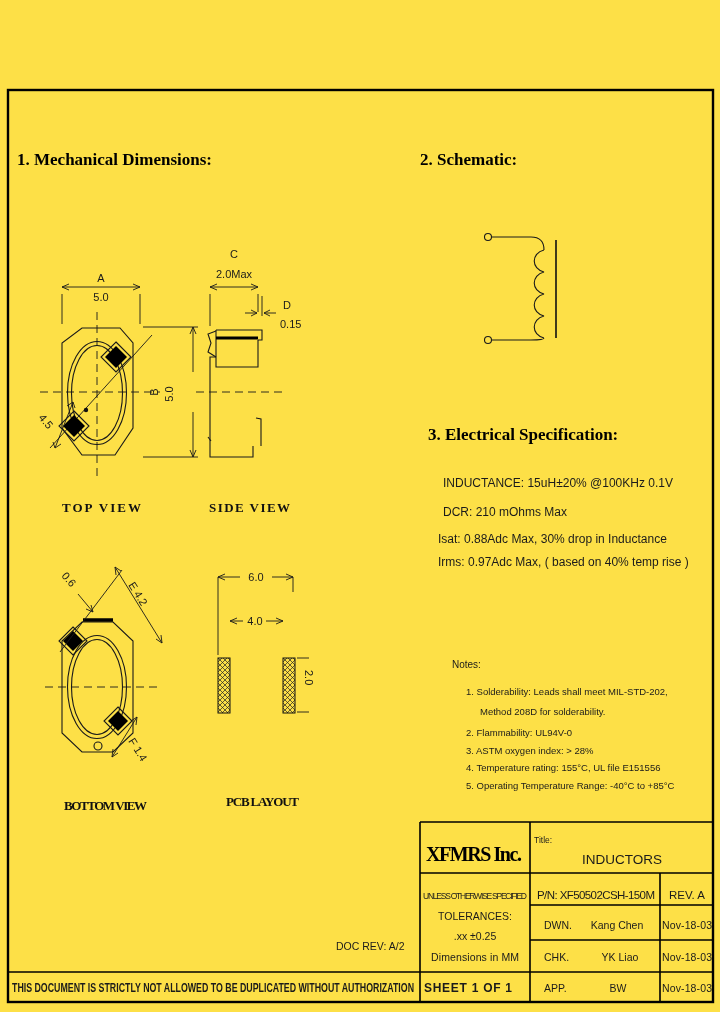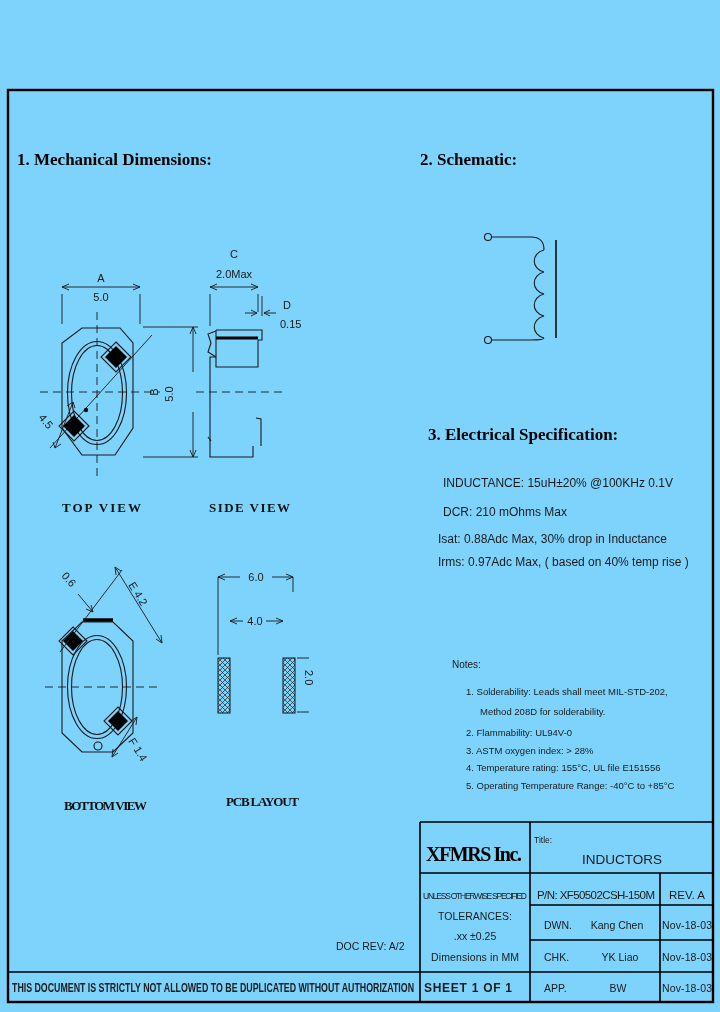--- a/index.html
+++ b/index.html
@@ -1,16 +1,16 @@
 <!DOCTYPE html>
 <html><head>
 <meta charset="utf-8">
 <style>
   html,body{margin:0;padding:0;background:#ffffff;}
-  #sheet{position:relative;width:720px;height:1012px;background:#7dd3fc;overflow:hidden;}
+  #sheet{position:relative;width:720px;height:1012px;background:#fde047;overflow:hidden;}
   svg{position:absolute;left:0;top:0;}
   svg text{fill:#1b1b1b;font-family:"Liberation Sans",sans-serif;}
   .hdr{font-family:"Liberation Serif",serif;font-weight:bold;font-size:17px;fill:#000;}
   .cap{font-family:"Liberation Serif",serif;font-weight:bold;font-size:13px;letter-spacing:1px;fill:#111;}
   .dim{font-size:11px;}
   .spec{font-size:12px;}
   .note{font-size:9.5px;}
   .noteh{font-size:10px;}
   .tbco{font-family:"Liberation Serif",serif;font-weight:bold;font-size:20px;fill:#000;}
   .tbsm{font-size:8.5px;}

